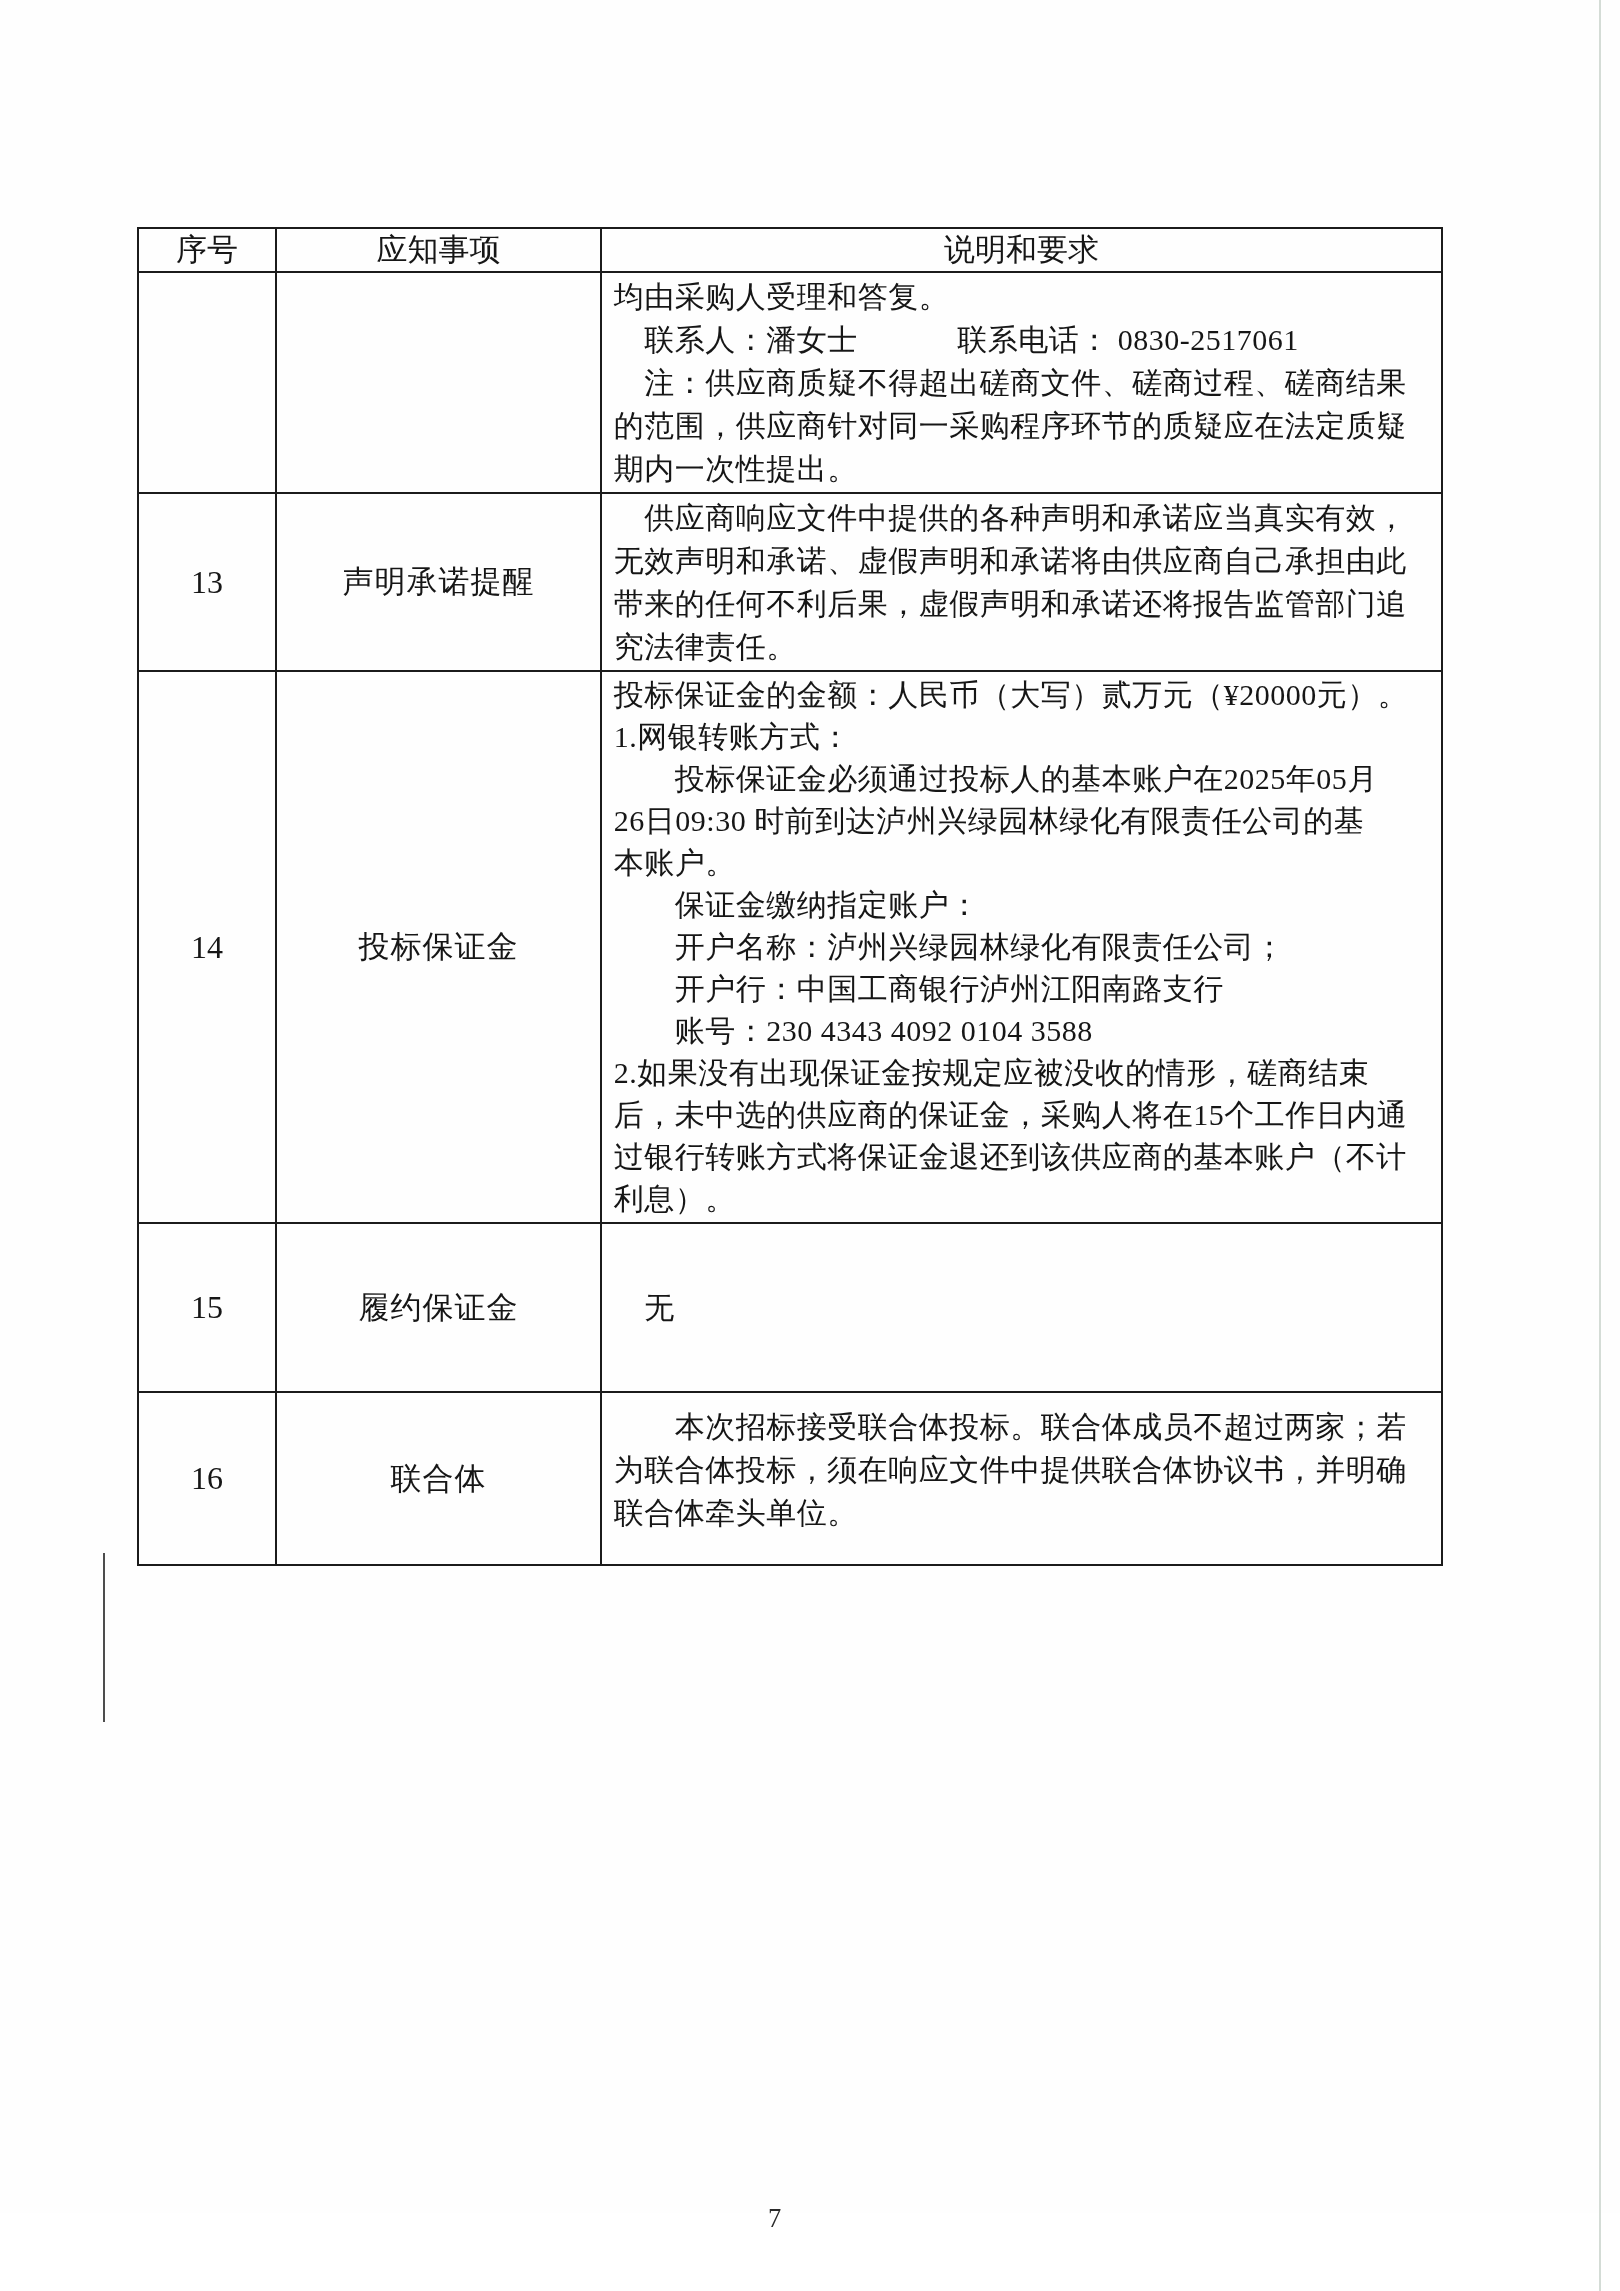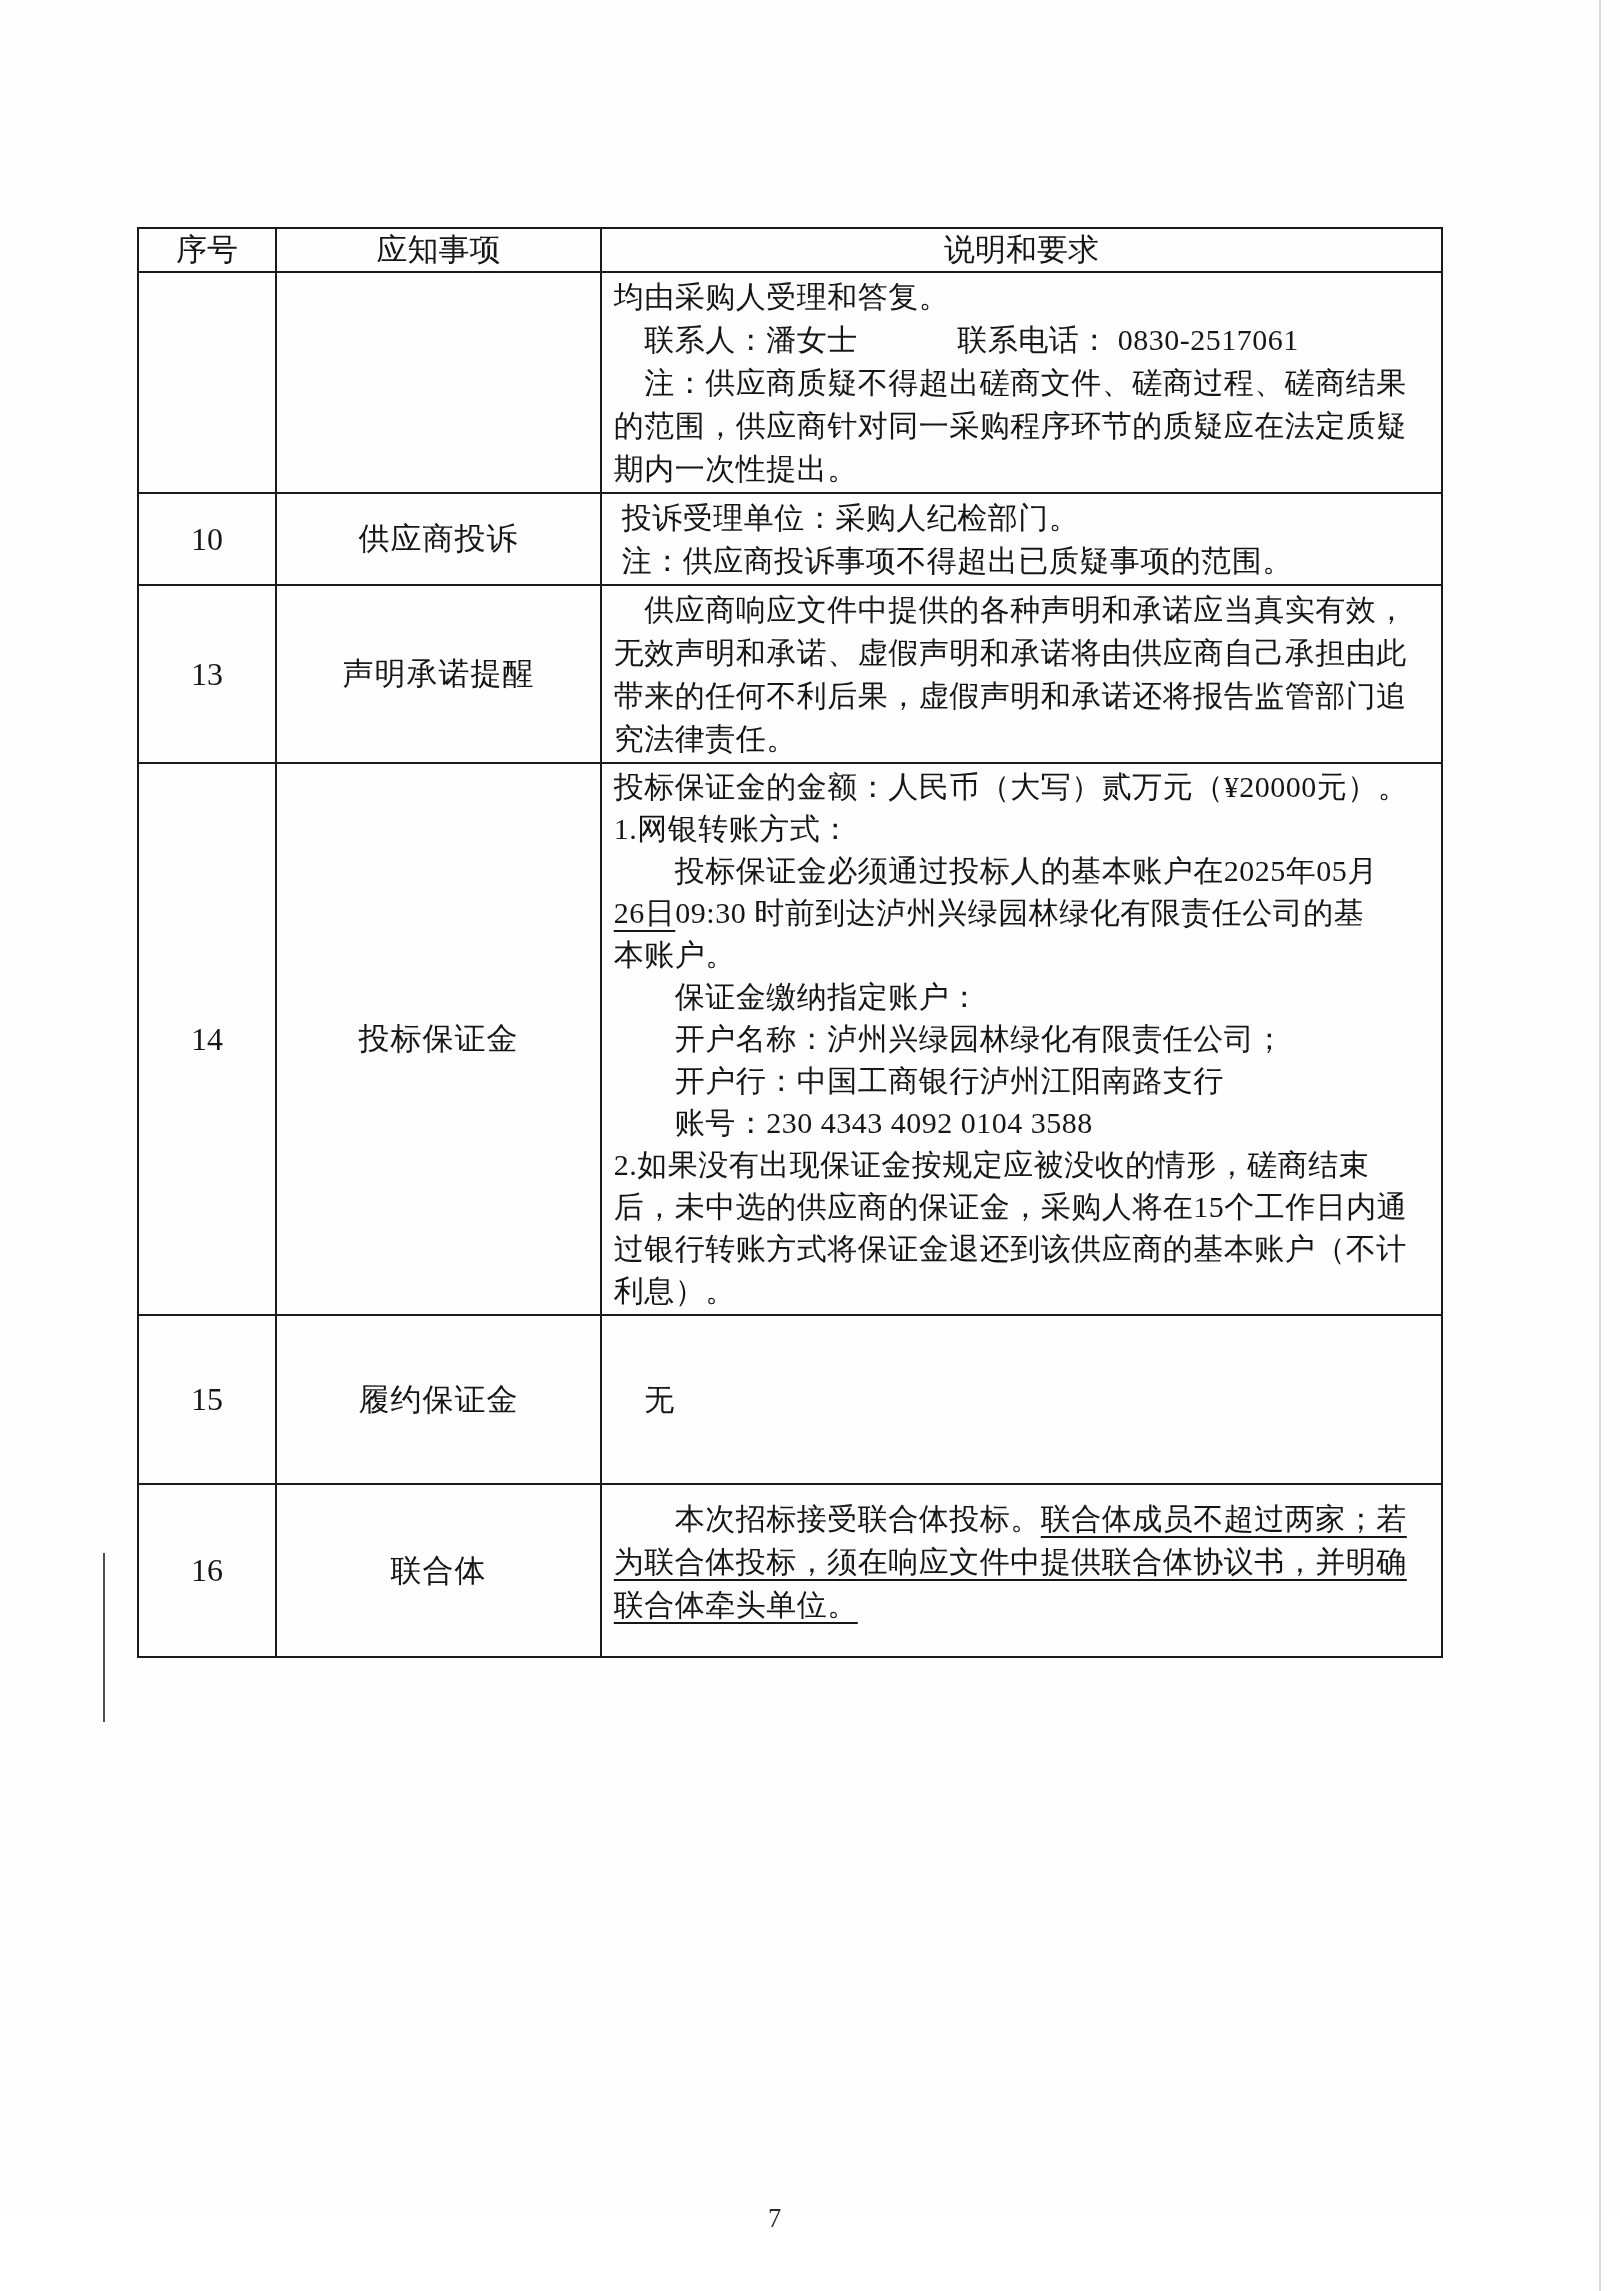--- a/index.html
+++ b/index.html
@@ -34,21 +34,20 @@
   td.c3.top { vertical-align: top; }
   .txt {
     font-size: 30px;
     line-height: 43px;
     white-space: pre-wrap;
     padding: 2px 11.8px;
     letter-spacing: 0.5px;
   }
   .lh43 { line-height: 42px; }
   .ul {
-    text-decoration: underline;
     text-decoration-thickness: 2px;
     text-underline-offset: 6.9px;
   }
   .pageno {
     position: absolute;
     left: 755px; top: 2203px;
     width: 39px;
     text-align: center;
     font-size: 26.5px;
     color: #2a2a2a;
@@ -91,28 +90,20 @@
       <td class="c2"></td>
       <td class="c3 top">
         <div class="txt">均由采购人受理和答复。
 　联系人：潘女士　　　 联系电话： 0830-2517061
 　注：供应商质疑不得超出磋商文件、磋商过程、磋商结果
 的范围，供应商针对同一采购程序环节的质疑应在法定质疑
 期内一次性提出。</div>
       </td>
     </tr>
 
-    <tr style="height:86px">
-      <td class="c1">10</td>
-      <td class="c2">供应商投诉</td>
-      <td class="c3">
-        <div class="txt"> 投诉受理单位：采购人纪检部门。
- 注：供应商投诉事项不得超出已质疑事项的范围。</div>
-      </td>
-    </tr>
 
 
 
     <tr style="height:173px">
       <td class="c1">13</td>
       <td class="c2">声明承诺提醒</td>
       <td class="c3 top">
         <div class="txt">　供应商响应文件中提供的各种声明和承诺应当真实有效，
 无效声明和承诺、虚假声明和承诺将由供应商自己承担由此
 带来的任何不利后果，虚假声明和承诺还将报告监管部门追

